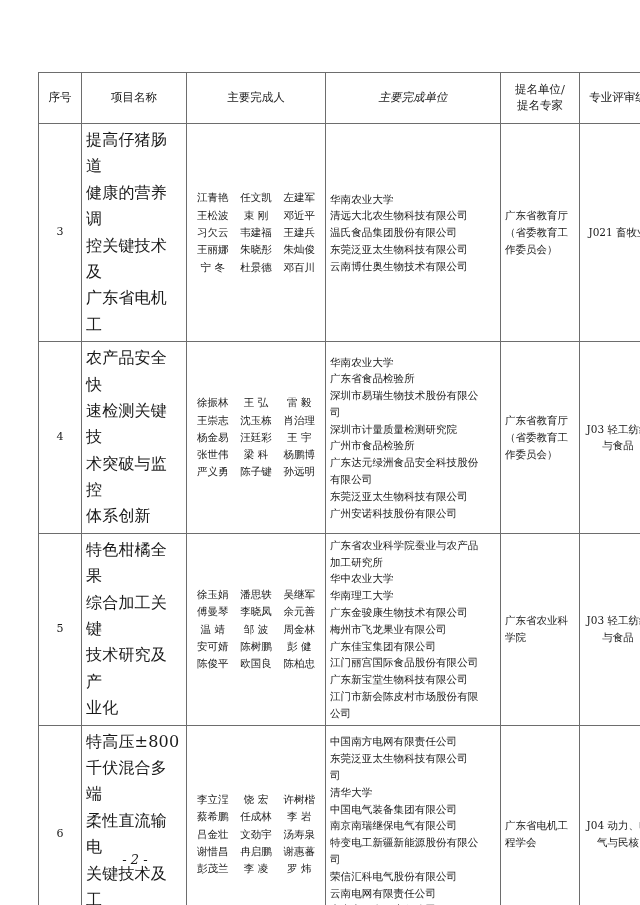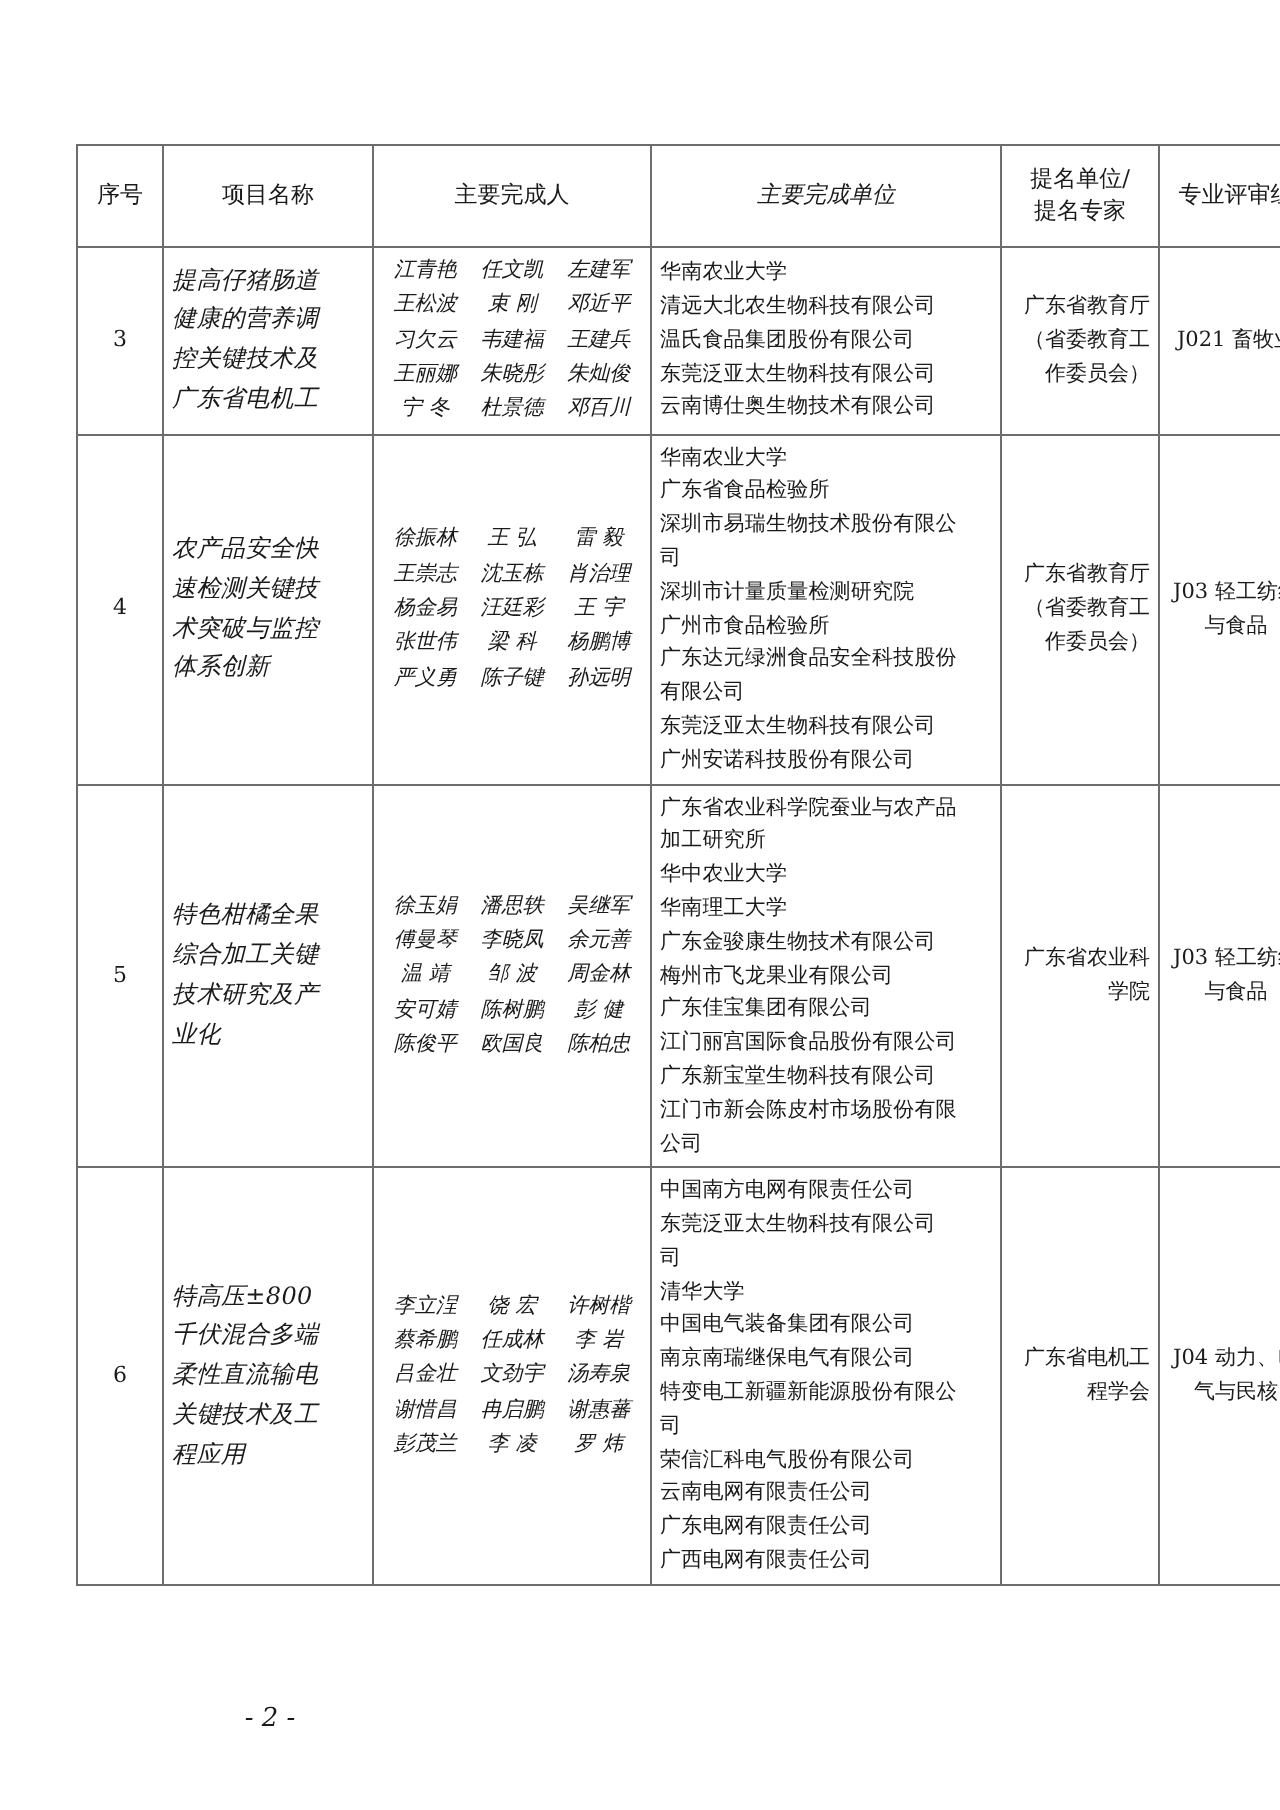--- a/index.html
+++ b/index.html
@@ -36,56 +36,55 @@
     vertical-align: middle;
     font-weight: normal;
   }
   thead th {
     text-align: center;
     font-size: 11.5px;
     height: 44px;
     padding: 2px 3px;
   }
   th.h-seq    { width: 34px; }
-  th.h-name   { width: 96px; }
+  th.h-name   { width: 96px; font-family: Liberation Serif, serif; }
   th.h-people { width: 130px; border-radius: 20px; }
   th.h-units  { width: 166px; font-style: italic; }
   th.h-nom    { width: 70px; }
   th.h-group  { width: 68px; }
 
   .hdr-two-line { display: block; line-height: 1.35; }
 
   td.c-seq {
     text-align: center;
     vertical-align: middle;
     font-size: 11px;
   }
   td.c-name {
     vertical-align: middle;
-    font-size: 12px;
+    font-size: 16px;
     line-height: 1.65;
     padding-left: 6px;
     padding-right: 3px;
     letter-spacing: 0.2px;
-    font-style: italic;
   }
   td.c-people {
     vertical-align: middle;
     padding: 3px 2px;
   }
   td.c-units {
     vertical-align: middle;
     font-size: 10.5px;
     line-height: 1.6;
     padding-left: 5px;
     letter-spacing: 0.1px;
     margin-top: 28px;
   }
   td.c-nom {
-    text-align: right;
+    text-align: left;
     vertical-align: middle;
     font-size: 10.5px;
     line-height: 1.6;
   }
   td.c-group {
     text-align: center;
     vertical-align: middle;
     font-size: 10.5px;
     line-height: 1.6;
   }
@@ -96,21 +95,20 @@
     border-spacing: 0;
   }
   .people-row { display: table-row; }
   .people-cell {
     display: table-cell;
     width: 33.33%;
     text-align: center;
     font-size: 10.5px;
     line-height: 1.65;
     white-space: nowrap;
-    font-style: italic;
   }
   
   .people-cell.spread {
     letter-spacing: 3.5px;
     padding-left: 3.5px;
   }
 
   .unit-line { display: block; }
   .name-line { display: block; }
   .nom-line  { display: block; }

